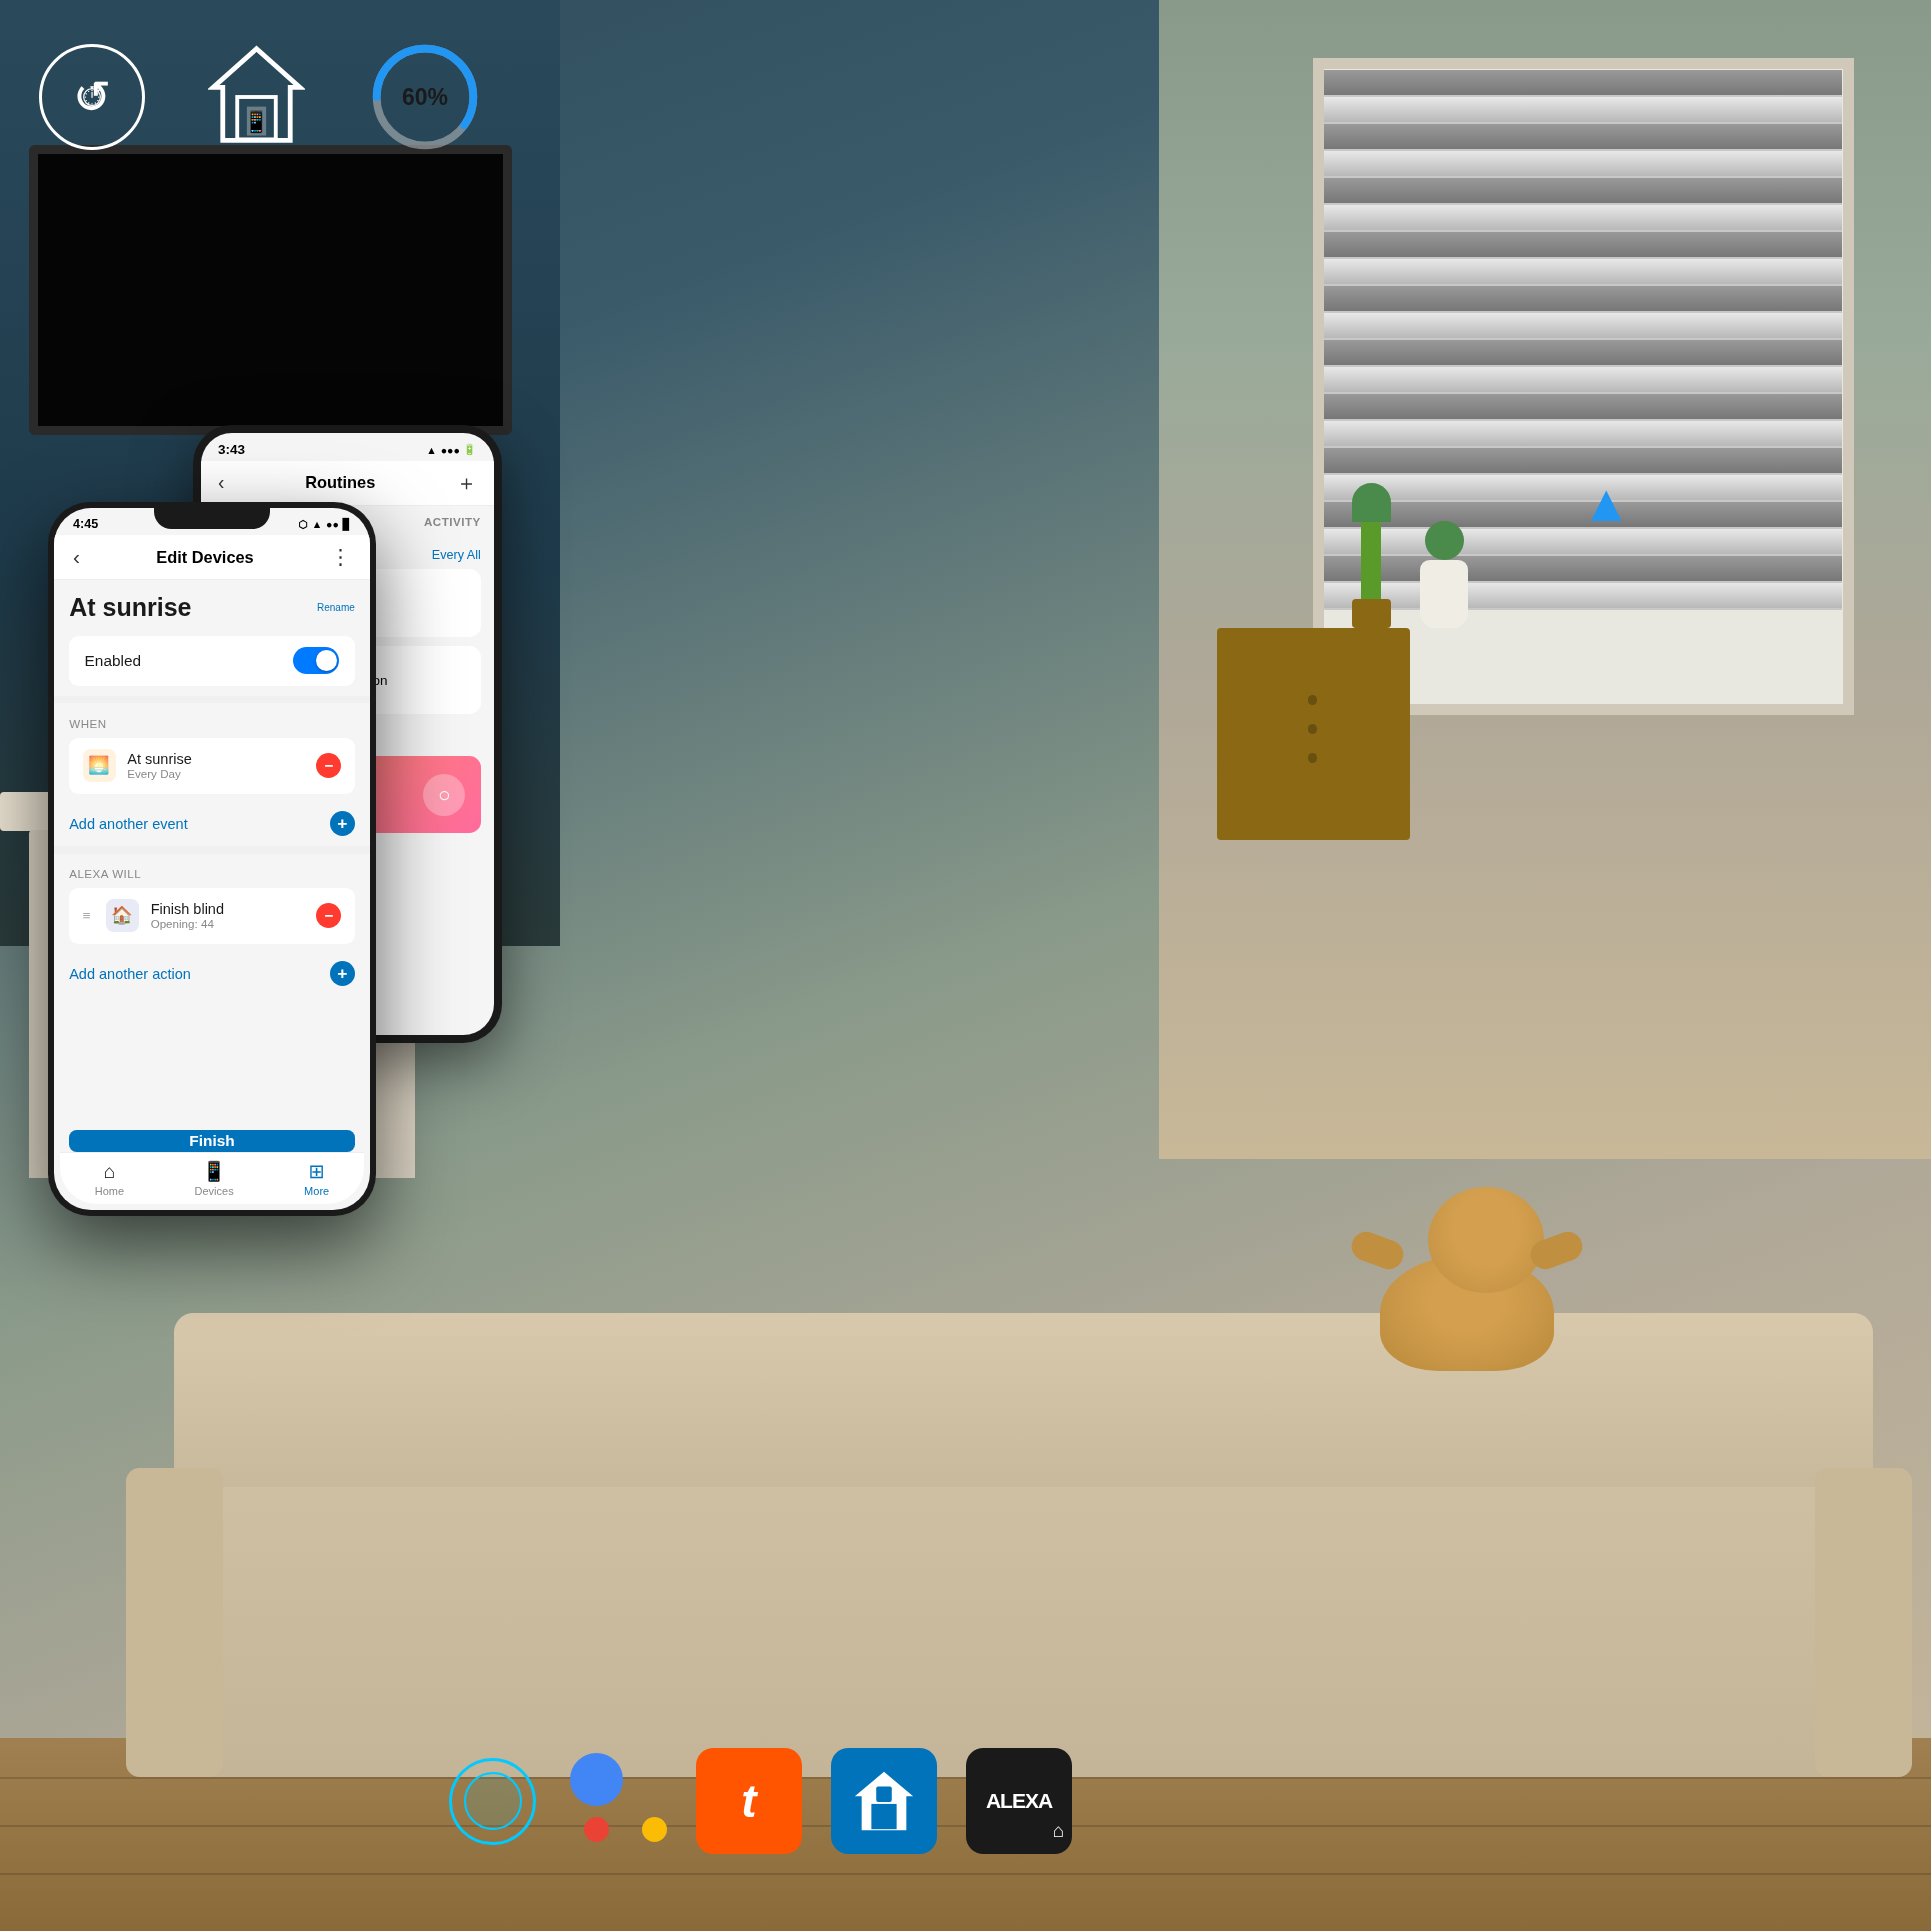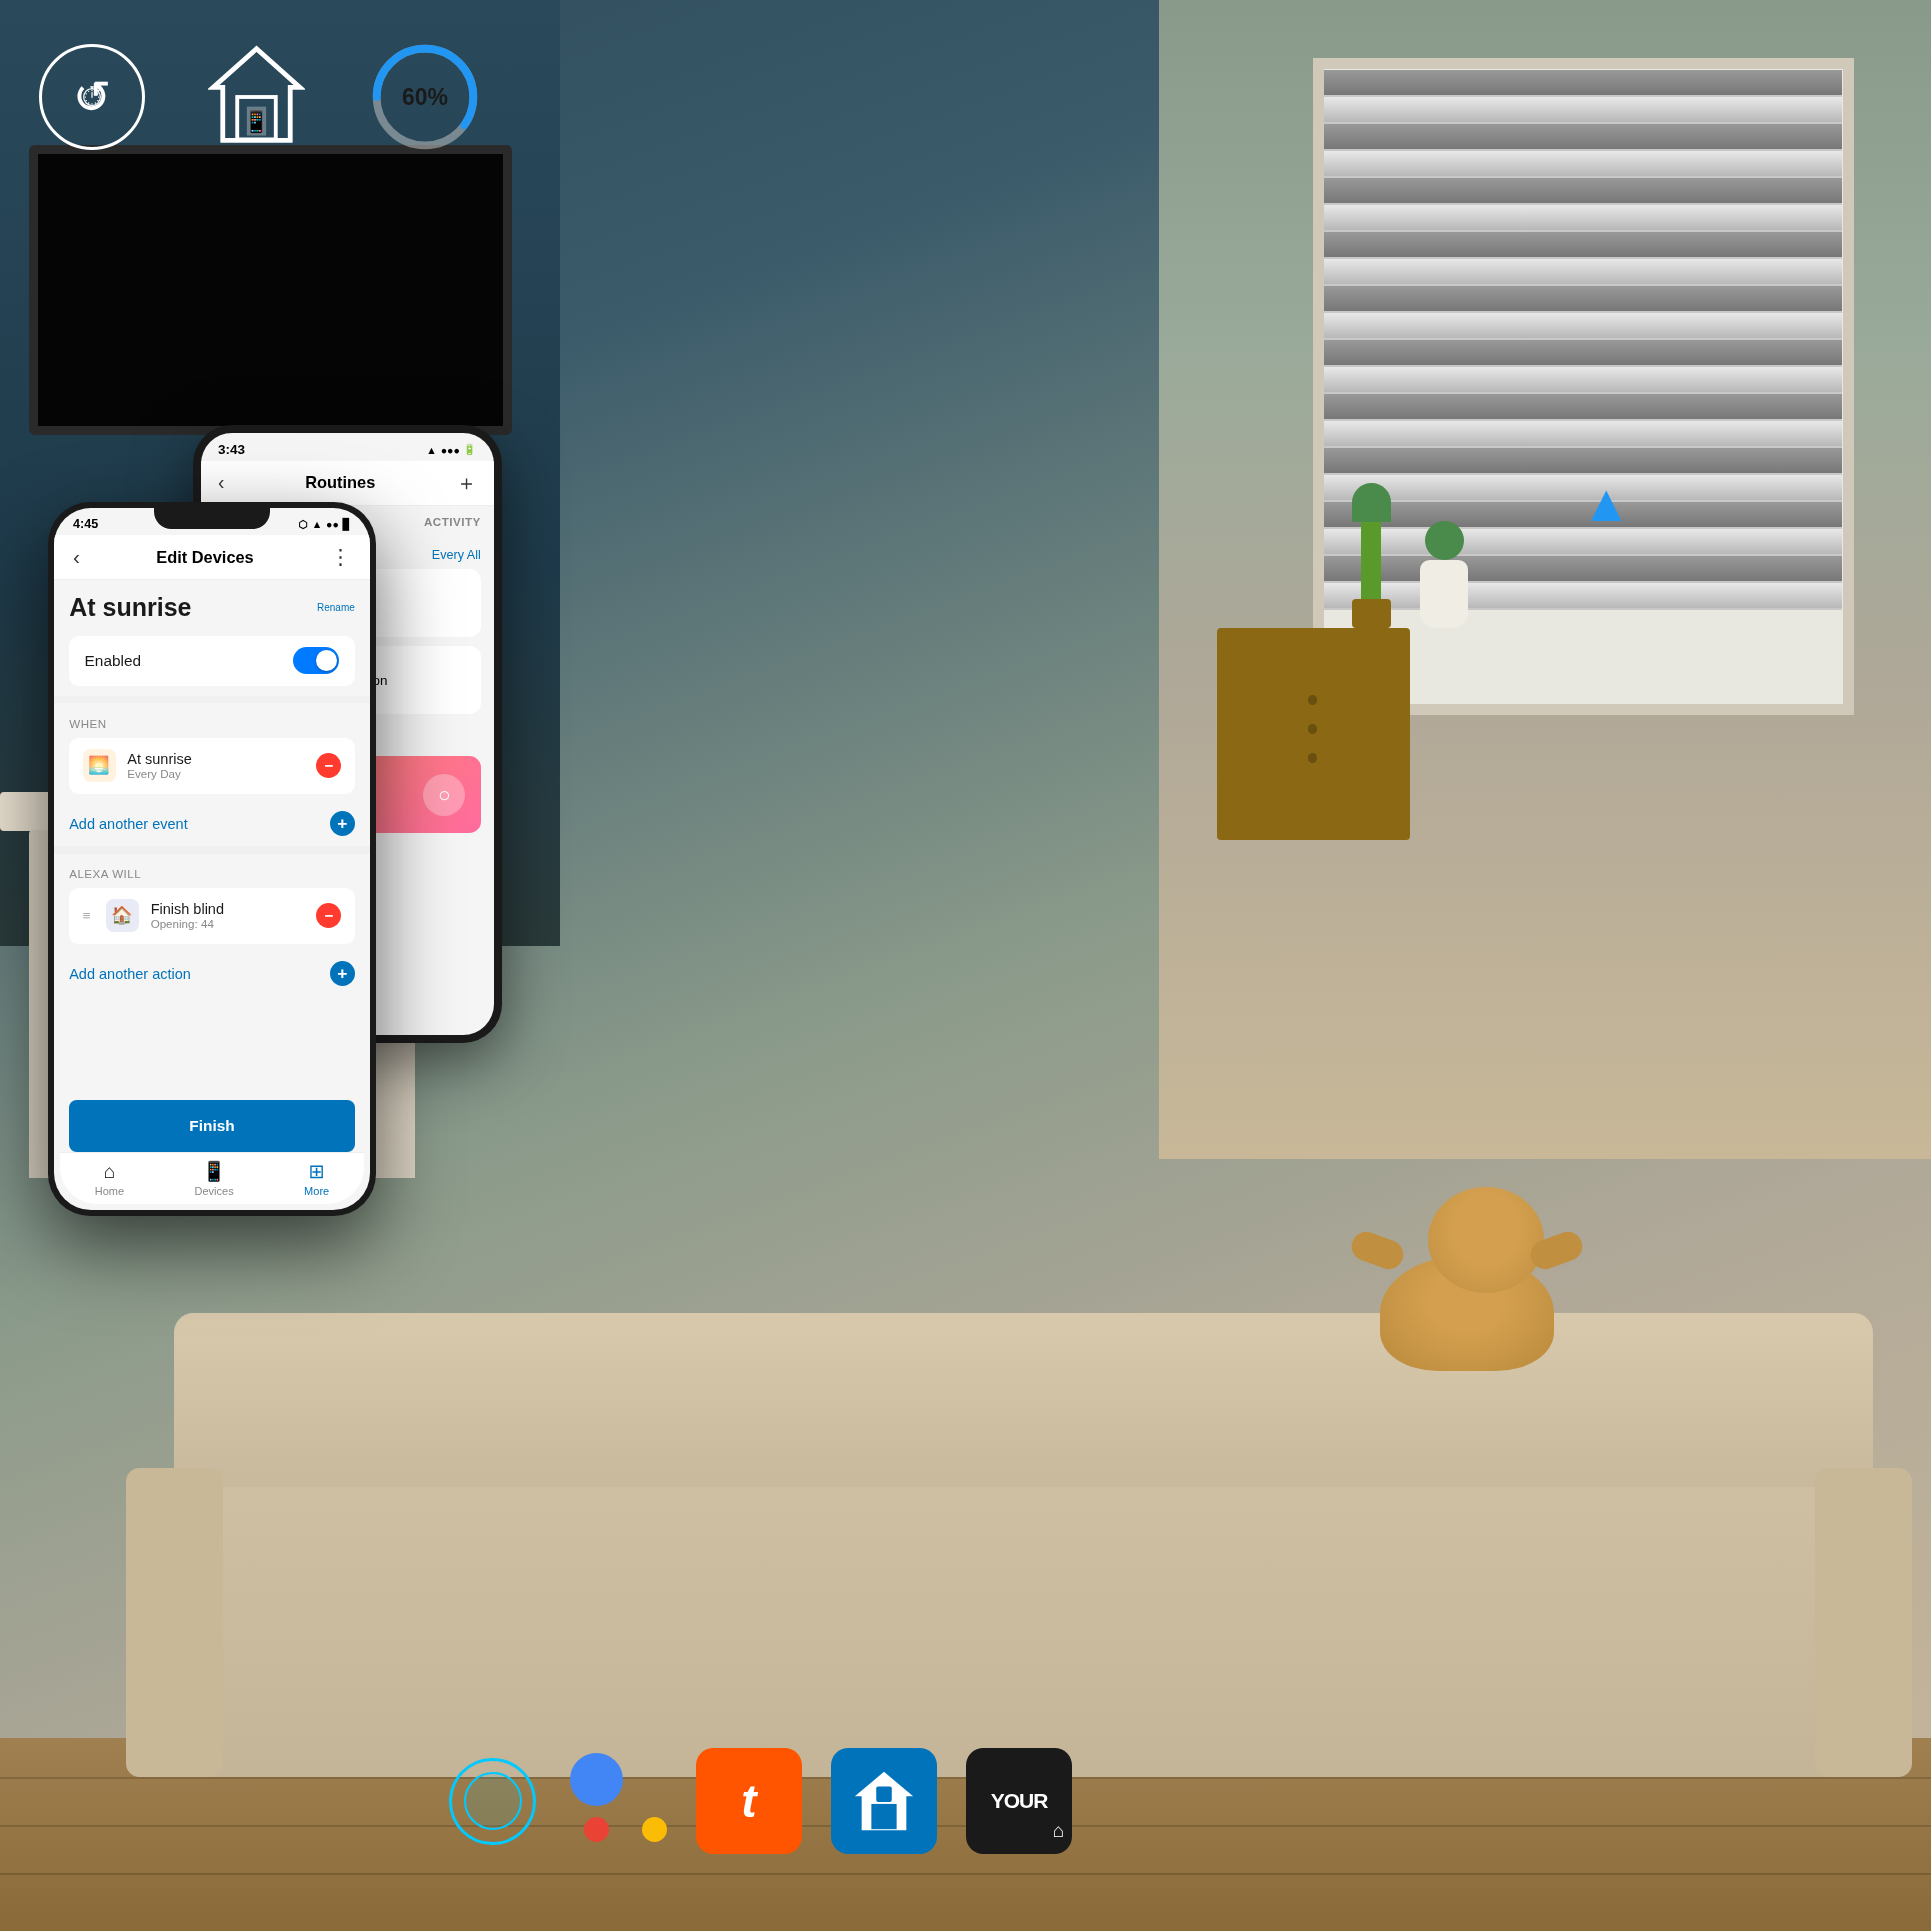--- a/index.html
+++ b/index.html
@@ -343,21 +343,21 @@
     }
 
     .finish-btn {
       position: absolute;
       bottom: 58px;
       left: 15.4px;
       right: 15.4px;
       background: #0073BB;
       color: white;
       border-radius: 7.7px;
-      padding: 17px;
+      padding: 2px;
       text-align: center;
       font-size: 15.4px;
       font-weight: 600;
     }
 
     .bottom-nav {
       position: absolute;
       bottom: 5.8px;
       left: 5.8px;
       right: 5.8px;
@@ -677,16 +677,16 @@
 
   <div style="width:106px;height:106px;background:#0073BB;border-radius:17.4px;display:flex;align-items:center;justify-content:center;">
     <svg width="68" height="68" viewBox="0 0 70 70" fill="white">
       <path d="M35 5 L5 30 L12 30 L12 65 L58 65 L58 30 L65 30 Z" fill="white"></path>
       <rect x="22" y="38" width="26" height="26" fill="#0073BB"></rect>
       <rect x="27" y="20" width="16" height="16" fill="#0073BB" rx="2"></rect>
     </svg>
   </div>
 
   <div style="width:106px;height:106px;background:#1a1a1a;border-radius:17.4px;display:flex;align-items:center;justify-content:center;">
-    <span style="color:white;font-size:21px;font-weight:900;letter-spacing:-1px;">YOUR</span>
+    <span style="color:white;font-size:21px;font-weight:900;letter-spacing:-1px;">ALEXA</span>
   </div>
 </div>
 
 
 </body></html>

